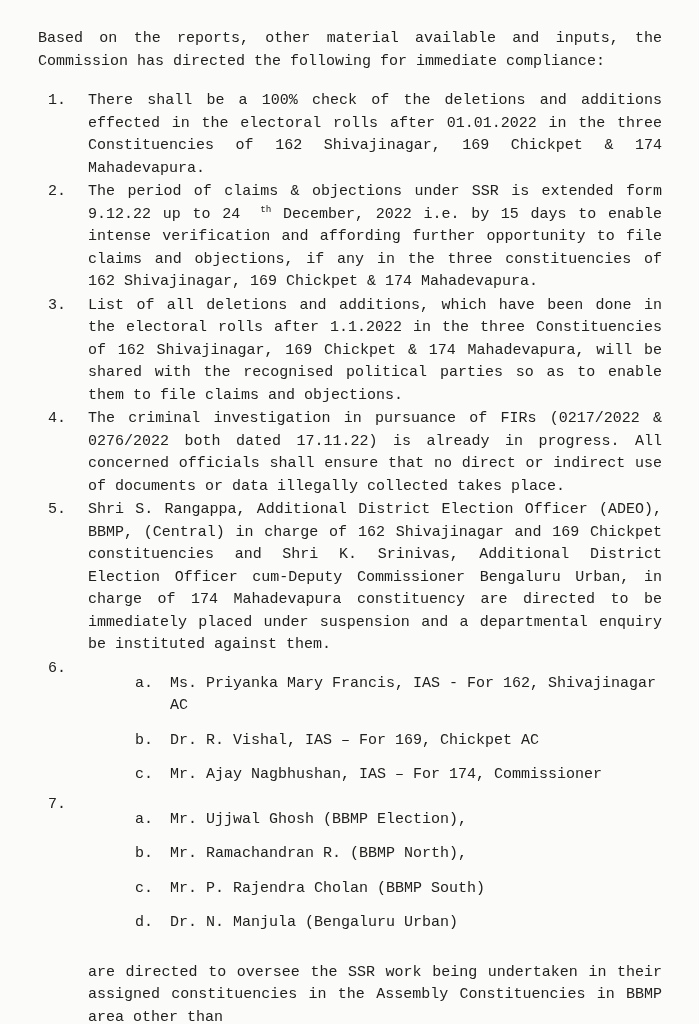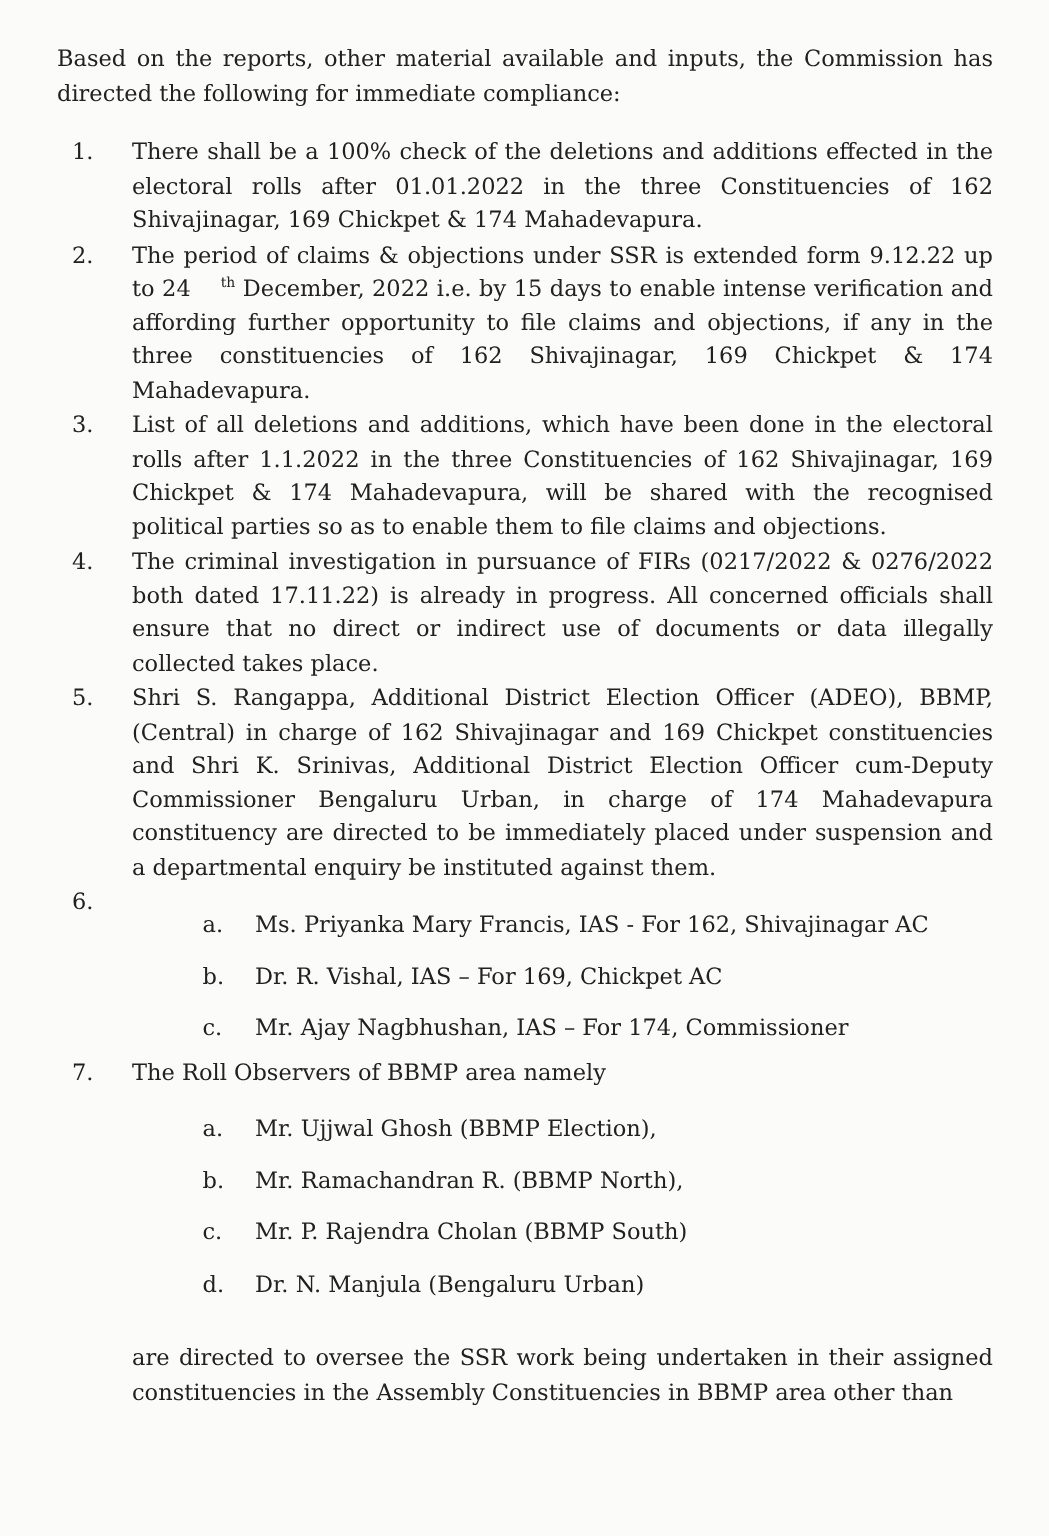--- a/index.html
+++ b/index.html
@@ -14,20 +14,21 @@
     font-family: "DejaVu Serif", "Liberation Serif", serif;
     color: #222120;
   }
   .page {
     box-sizing: border-box;
     width: 699px;
     height: 876px;
     padding: 28px 37px 4px 38px;
     font-size: 15px;
     line-height: 22.5px;
+    font-family: Liberation Mono, monospace;
   }
   .intro {
     margin: 0 0 17px 0;
     text-align: justify;
   }
   .list {
     margin: 0;
     padding: 0;
   }
   .item {
@@ -135,21 +136,20 @@
             <span class="sletter">c.</span>
             <span class="stext">Mr. Ajay Nagbhushan, IAS – For 174, Commissioner</span>
           </div>
         </div>
       </div>
     </div>
 
     <div class="item">
       <span class="num">7.</span>
       <div class="ibody">
-        <div class="itext">The Roll Observers of BBMP area namely</div>
         <div class="sublist">
           <div class="subitem">
             <span class="sletter">a.</span>
             <span class="stext">Mr. Ujjwal Ghosh (BBMP Election),</span>
           </div>
           <div class="subitem">
             <span class="sletter">b.</span>
             <span class="stext">Mr. Ramachandran R. (BBMP North),</span>
           </div>
           <div class="subitem">

